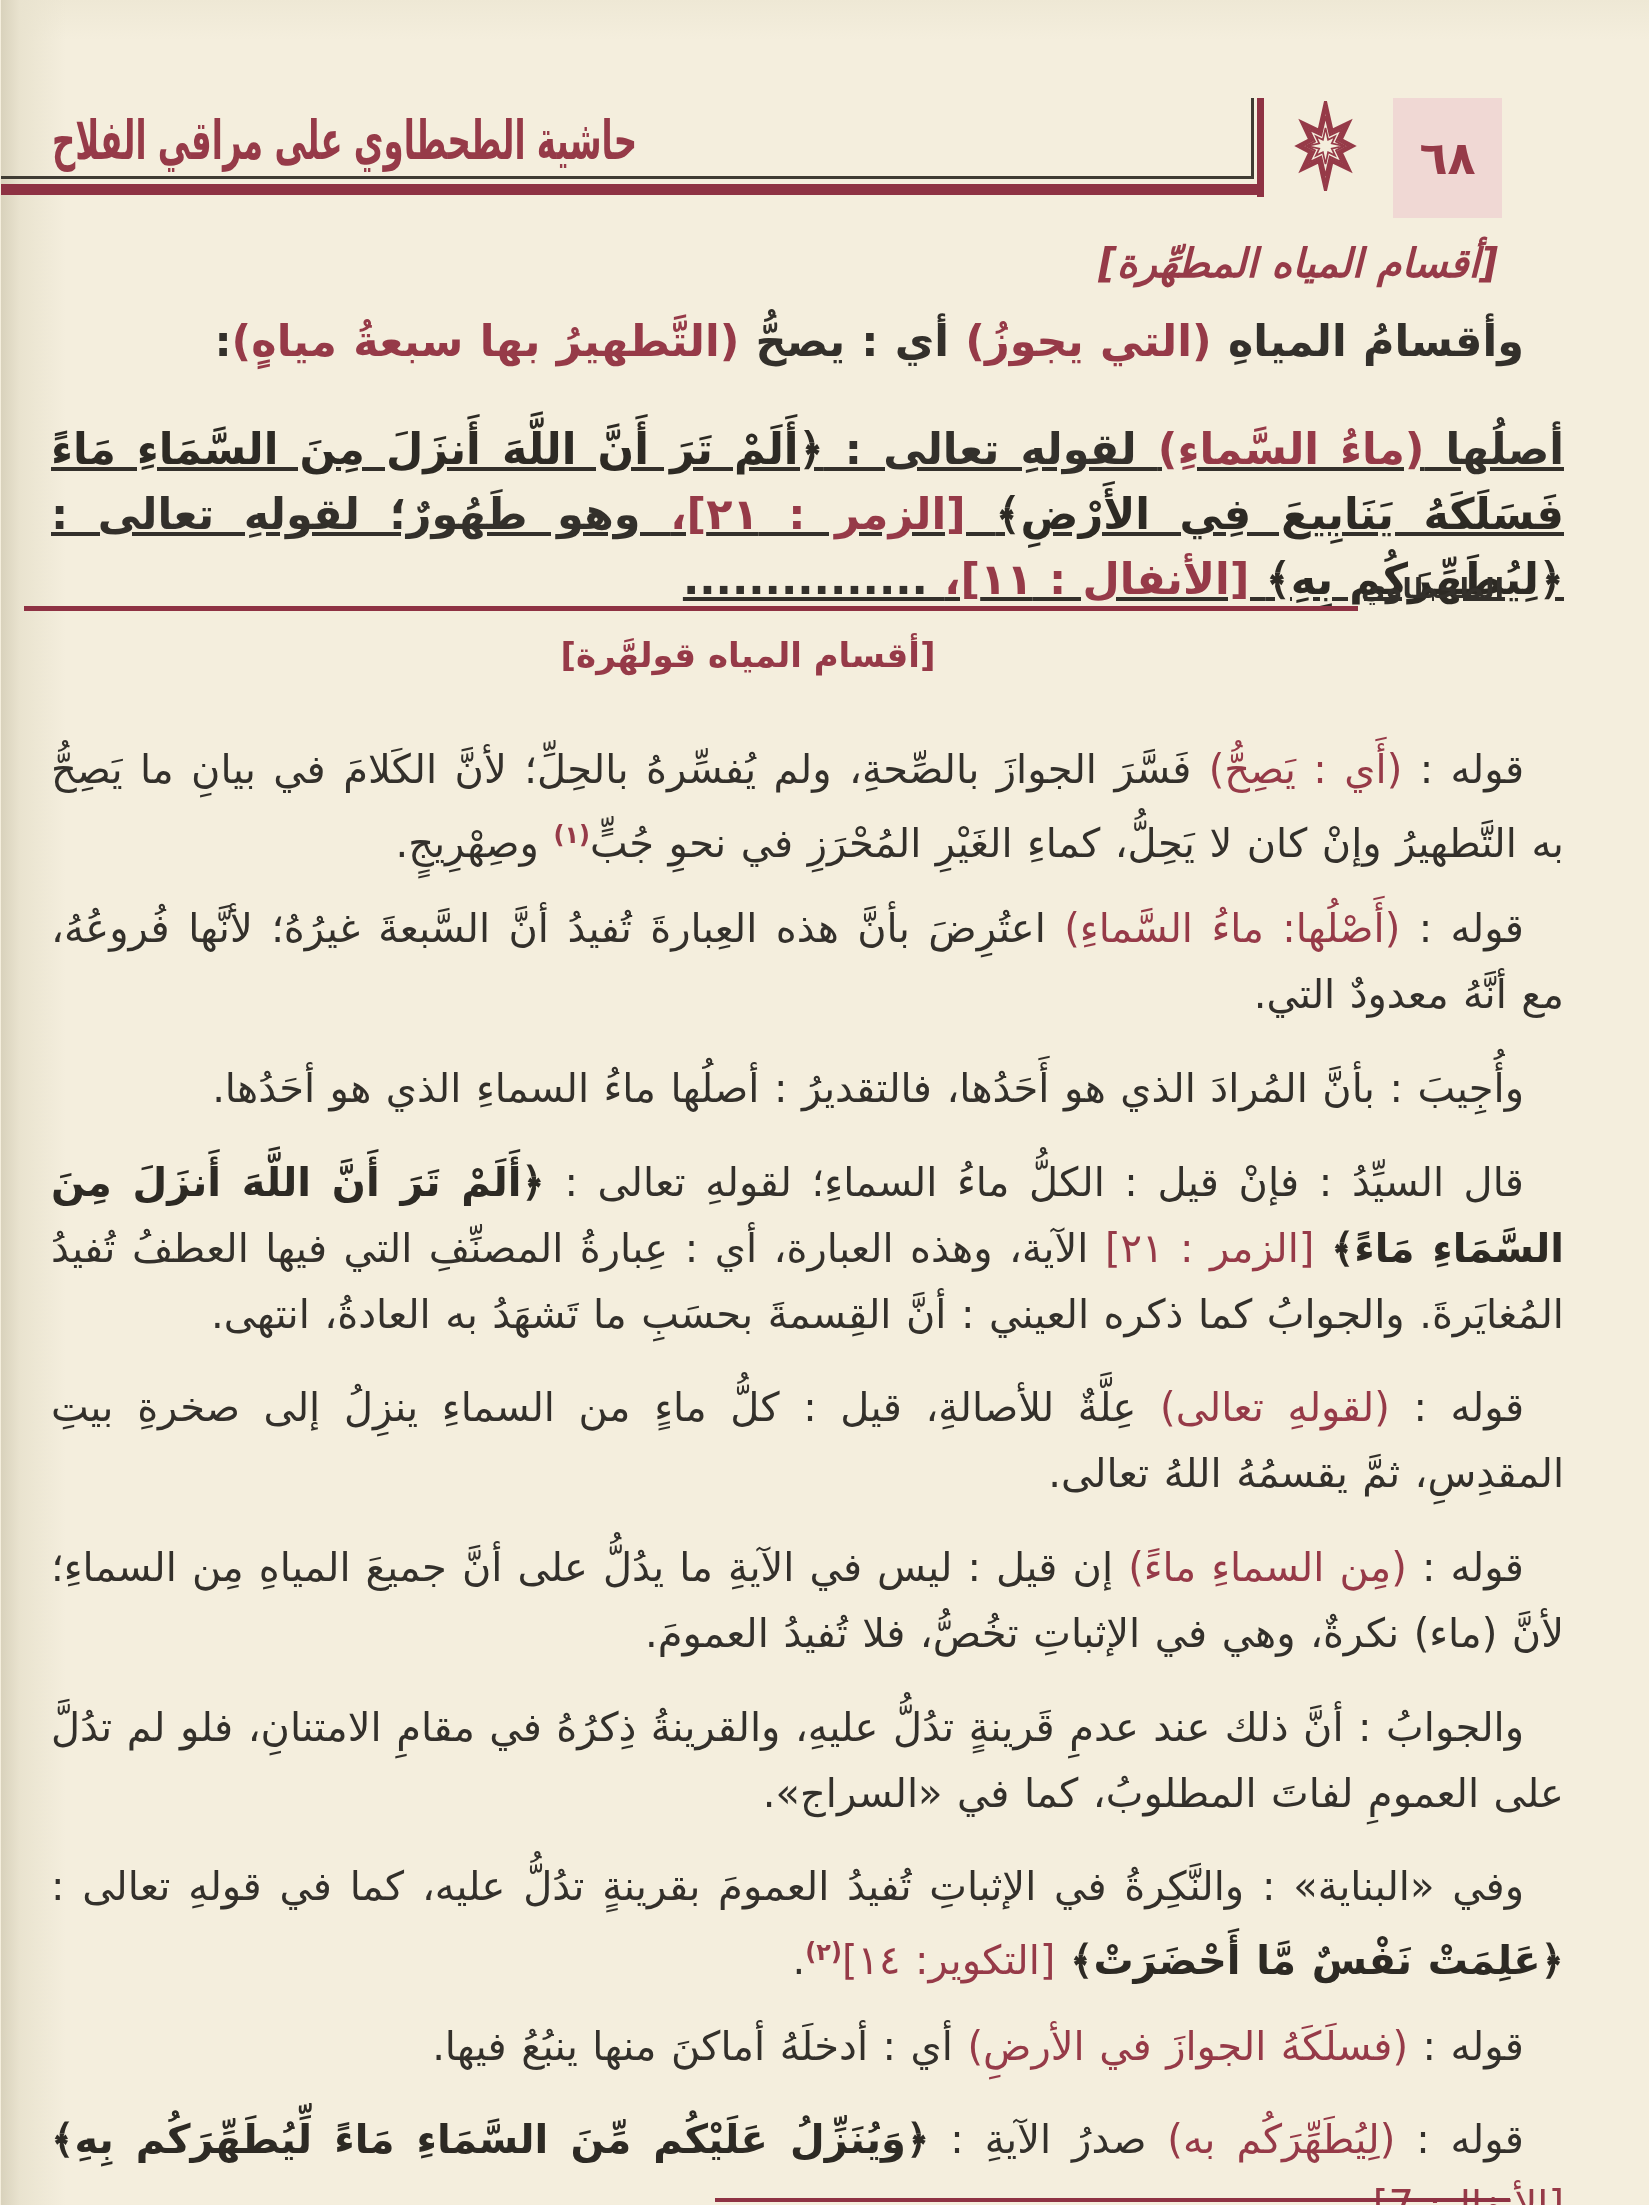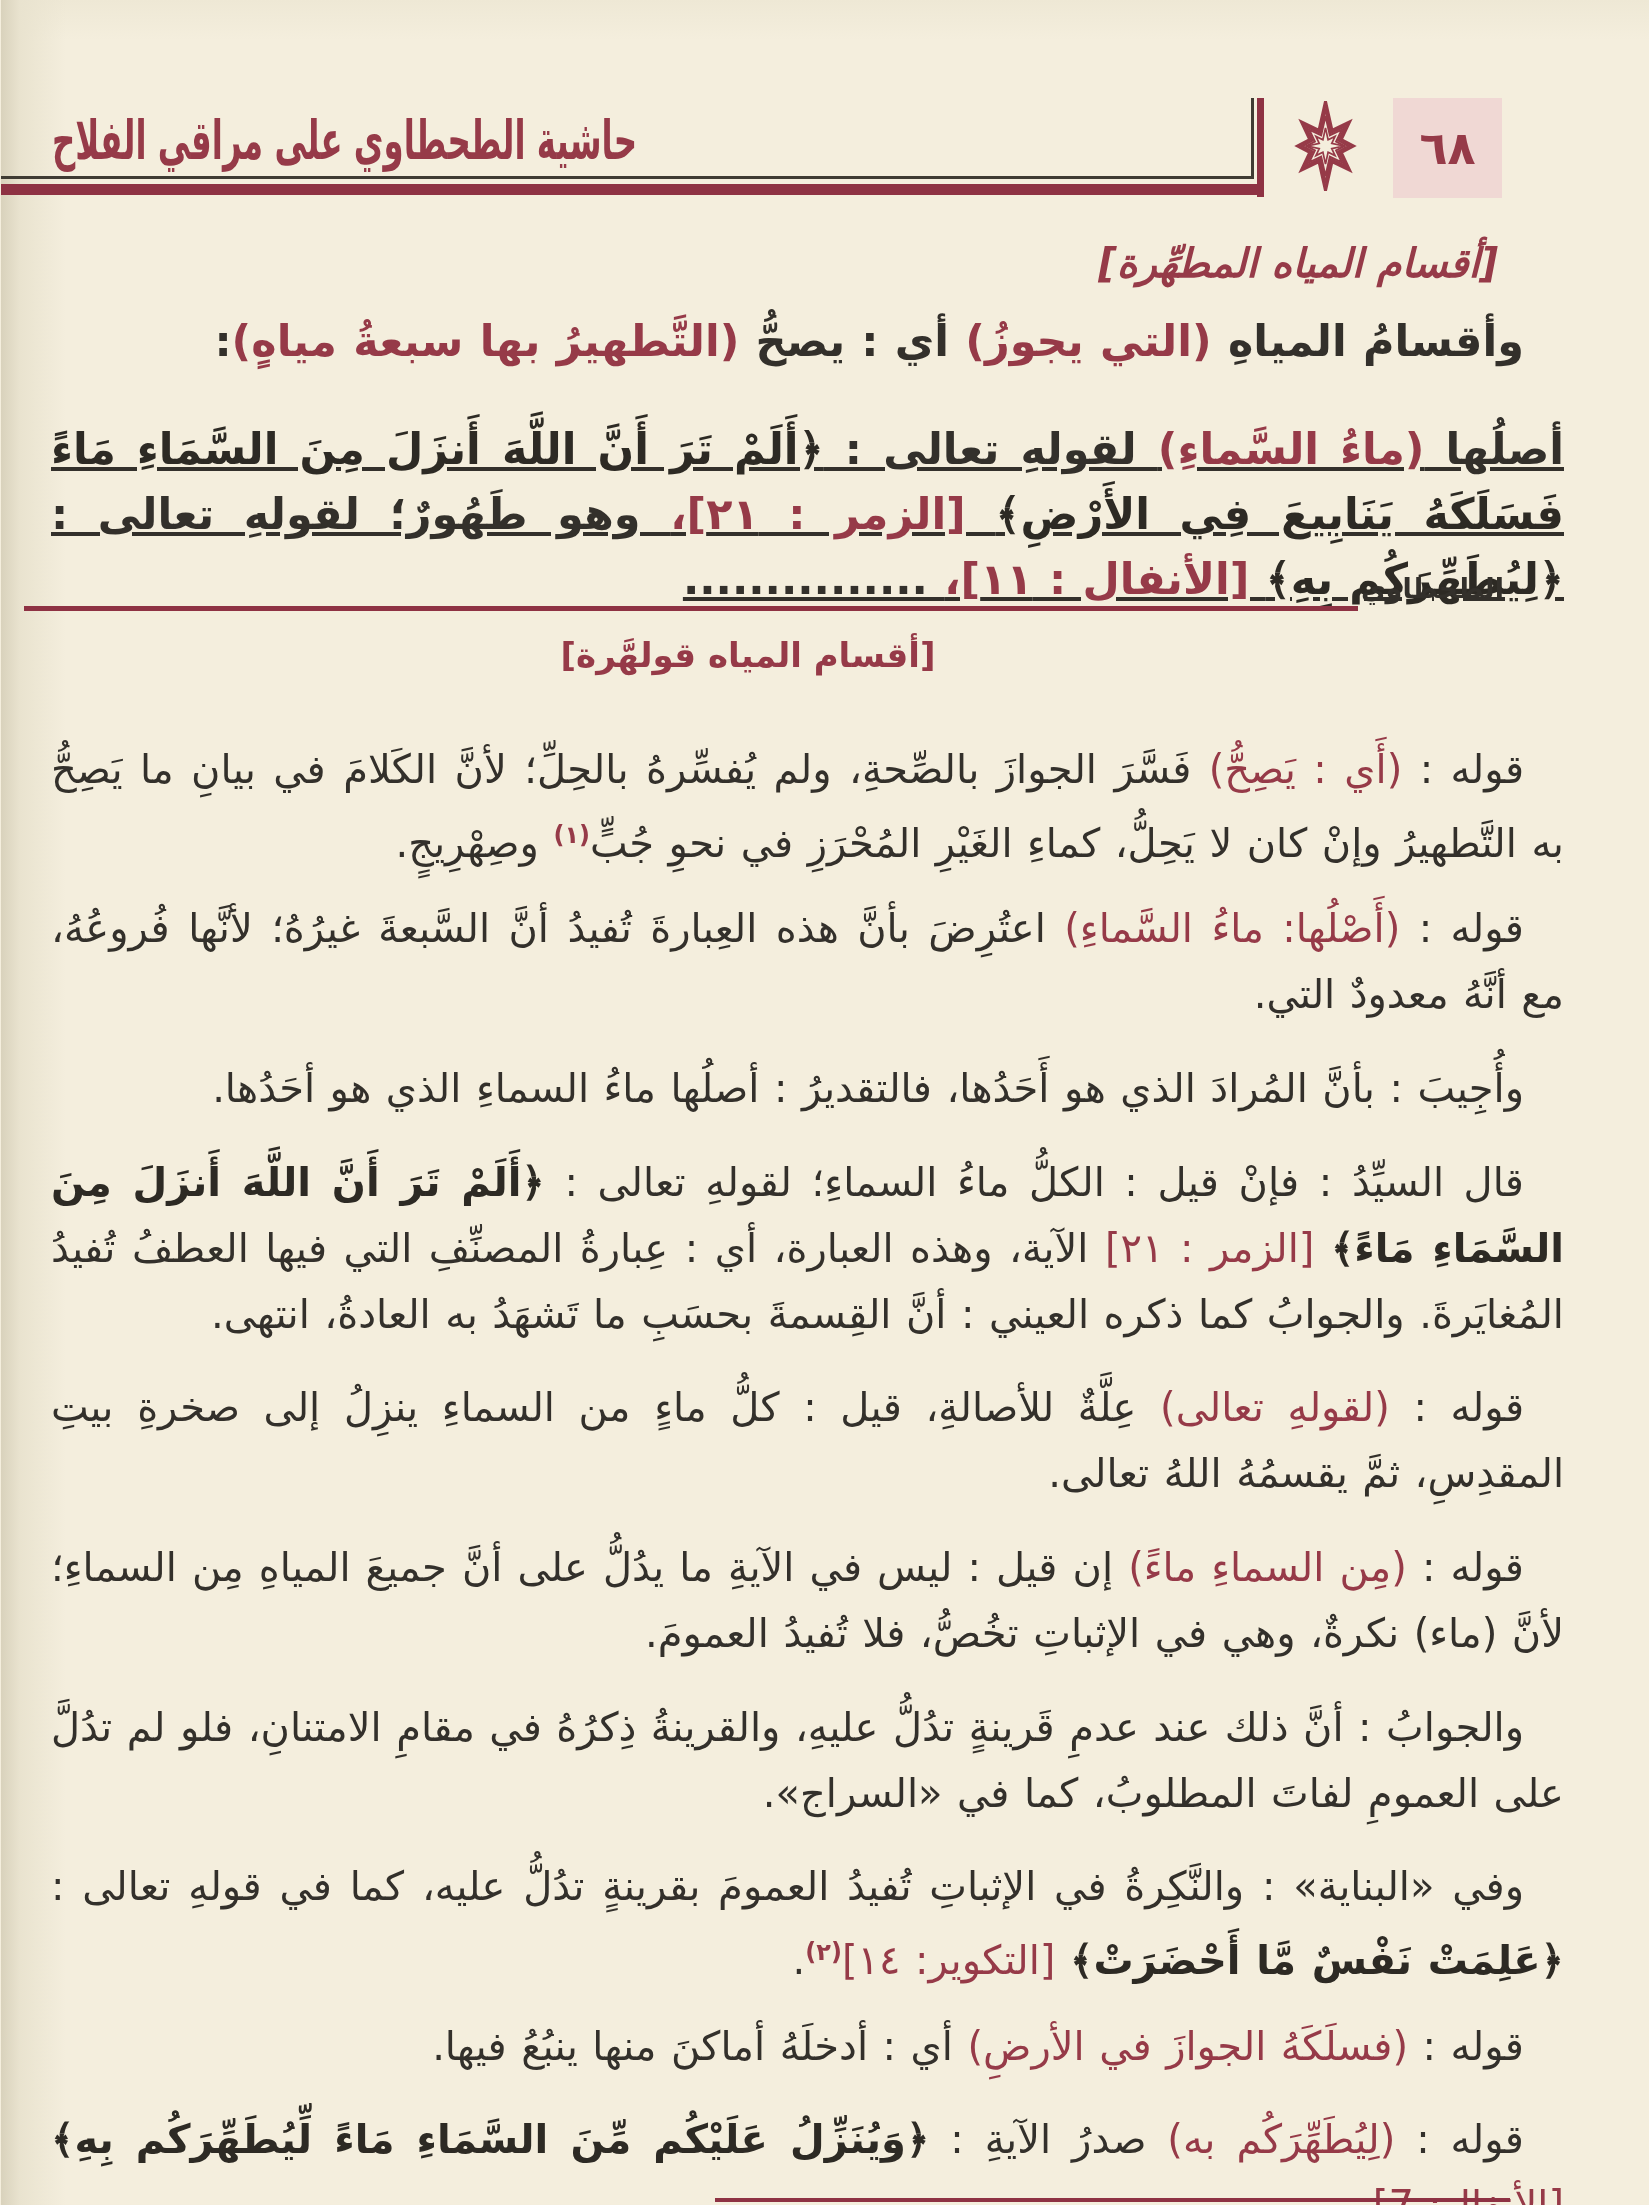--- a/index.html
+++ b/index.html
@@ -27,21 +27,21 @@
     font-size:54px; font-weight:700; color:var(--accent);
     white-space:nowrap; transform:scaleX(.60); transform-origin:left top;
     letter-spacing:-0.9px;
   }
   .vline-dark{position:absolute; left:1251px; top:98px; width:2.6px; height:81px; background:var(--rule-dark);}
   .vline-maroon{position:absolute; left:1257px; top:98px; width:6.6px; height:99px; background:var(--rule-maroon);}
   .hrule-thin{position:absolute; left:0; top:176px; width:1253px; height:2.6px; background:var(--rule-dark);}
   .hrule-thick{position:absolute; left:0; top:184px; width:1264px; height:11px; background:var(--rule-maroon);}
   .medallion{position:absolute; left:1283px; top:98px; width:85px; height:96px;}
   .pagenum-strip{
-    position:absolute; left:1393px; top:98px; width:109px; height:100px;
+    position:absolute; left:1393px; top:98px; width:109px; height:120px;
     background:var(--pink); display:flex; align-items:center; justify-content:center;
   }
   .pagenum{font-size:46px; font-weight:700; color:var(--accent); line-height:1;}
   
   .matn{position:absolute; top:243px; right:86px; left:51px; font-weight:700;}
   .matn-heading{
     font-size:40px; line-height:41px; color:var(--accent);
     text-align:right; margin-left:0; margin-right:66px; font-weight:700;font-style:italic;
   }
   .matn p{

